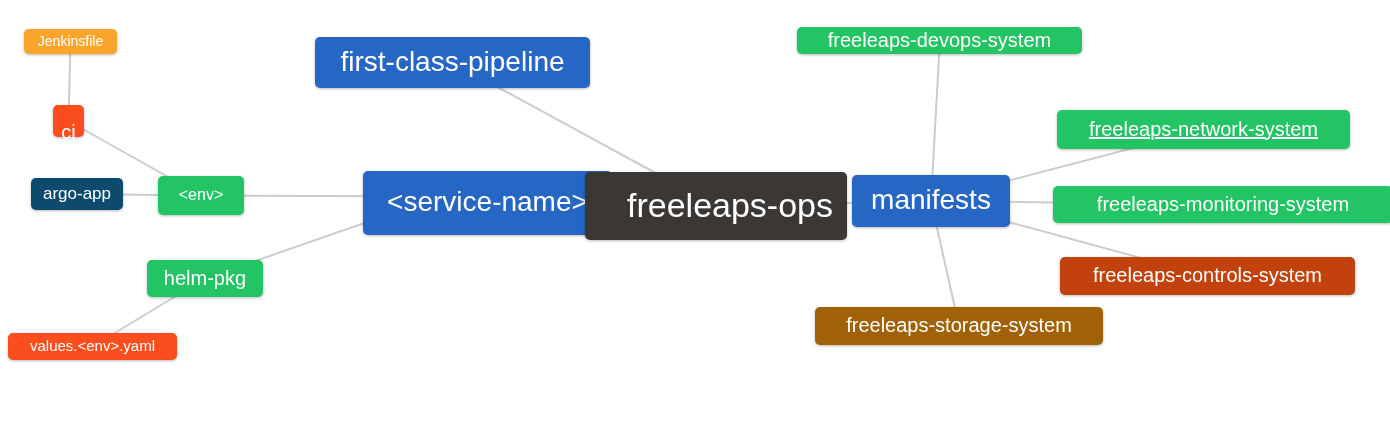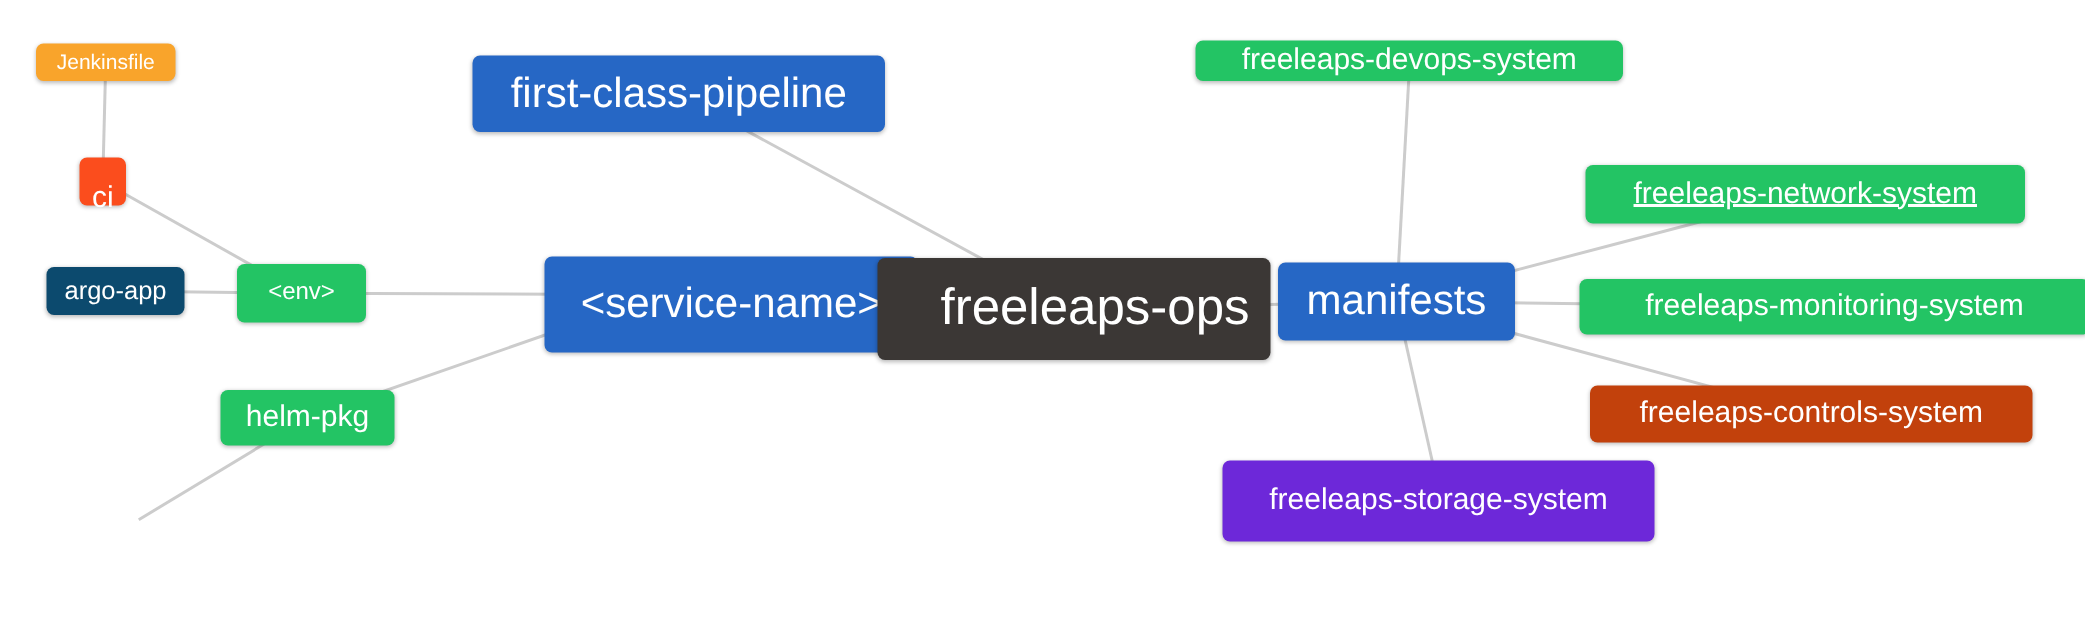--- a/index.html
+++ b/index.html
@@ -67,20 +67,23 @@
     </div>
     <div class="node" style="left: 31px; top: 178px; width: 92px; height: 32px; background: #0c4a6e;">
       <span class="node-label" style="font-size: 17px;">argo-app</span>
     </div>
     <div class="node" style="left: 158px; top: 176px; width: 86px; height: 39px; background: rgb(35, 196, 100);">
       <span class="node-label" style="font-size: 16px;">&lt;env&gt;</span>
     </div>
     <div class="node" style="left: 147px; top: 260px; width: 116px; height: 37px; background: rgb(35, 196, 100);">
       <span class="node-label" style="font-size: 20px;">helm-pkg</span>
     </div>
+    <div class="node" style="left: 8px; top: 333px; width: 169px; height: 27px; background: rgb(251, 77, 29);">
+      <span class="node-label" style="font-size: 15px;">values.&lt;env&gt;.yaml</span>
+    </div>
     <div class="node" style="left: 315px; top: 37px; width: 275px; height: 51px; background: rgb(38, 103, 197);">
       <span class="node-label" style="font-size: 28px;">first-class-pipeline</span>
     </div>
     <div class="node" style="left: 316px; top: 171px; width: 249px; height: 64px; background: rgb(38, 103, 197); margin-left: 47px;">
       <span class="node-label" style="font-size: 28px;">&lt;service-name&gt;</span>
     </div>
     <div class="node" style="left: 585px; top: 172px; width: 262px; height: 68px; background: rgb(59, 55, 53);">
       <span class="node-label" style="font-size: 34px; margin-left: 28px;">freeleaps-ops</span>
     </div>
     <div class="node" style="left: 852px; top: 175px; width: 158px; height: 52px; background: rgb(38, 103, 197);">
@@ -91,16 +94,16 @@
     </div>
     <div class="node" style="left: 1057px; top: 110px; width: 293px; height: 39px; background: rgb(35, 196, 100);">
       <span class="node-label" style="font-size: 20px; text-decoration: underline;">freeleaps-network-system</span>
     </div>
     <div class="node" style="left: 1053px; top: 186px; width: 340px; height: 37px; background: rgb(35, 196, 100);">
       <span class="node-label" style="font-size: 20px;">freeleaps-monitoring-system</span>
     </div>
     <div class="node" style="left: 1060px; top: 257px; width: 295px; height: 38px; background: #c2410c;">
       <span class="node-label" style="font-size: 20px;">freeleaps-controls-system</span>
     </div>
-    <div class="node" style="left: 815px; top: 307px; width: 288px; height: 54px; background: #6d28d9;">
+    <div class="node" style="left: 815px; top: 307px; width: 288px; height: 38px; background: #a16207;">
       <span class="node-label" style="font-size: 20px;">freeleaps-storage-system</span>
     </div>
   </div>
 
 </body></html>

